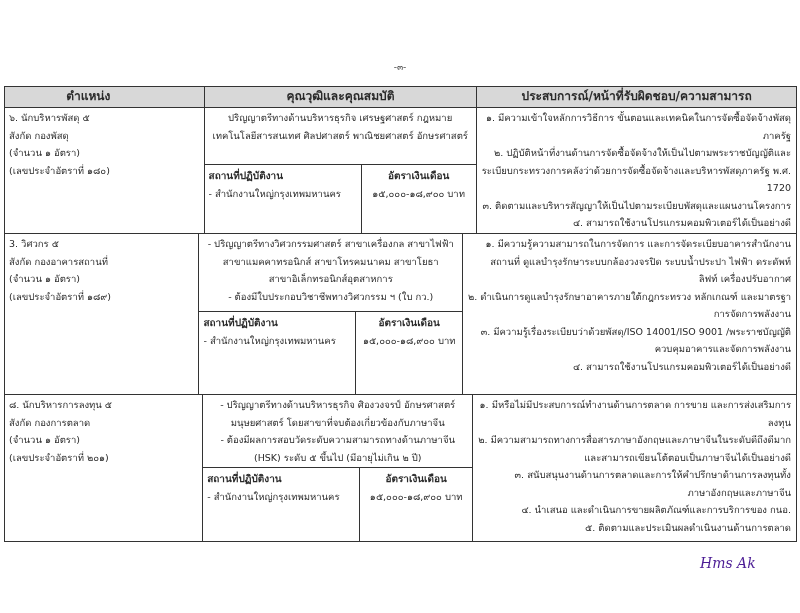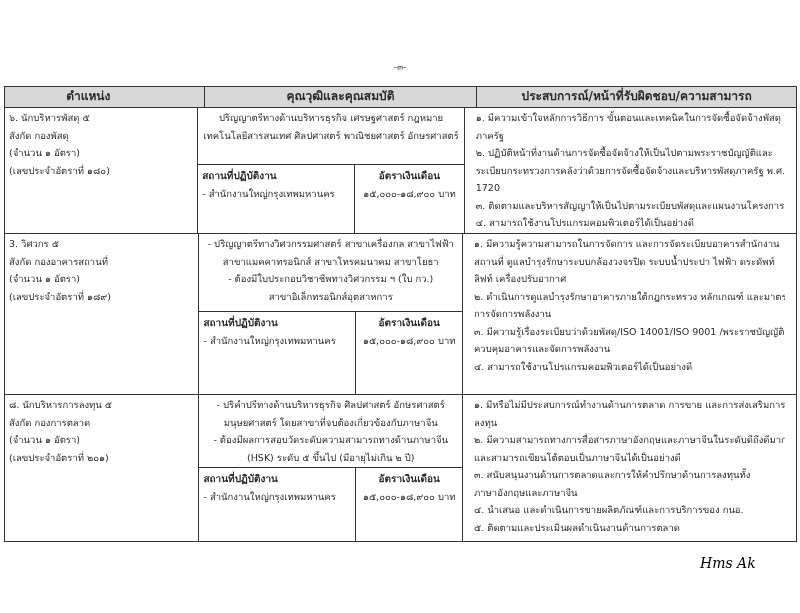--- a/index.html
+++ b/index.html
@@ -16,31 +16,31 @@
       border: 1.5px solid #333; box-sizing: border-box;
     }
     .row { display: flex; border-top: 1.5px solid #333; box-sizing: border-box; }
     .row:first-child { border-top: none; }
     .hdr { background: #d8d8d8; height: 20px; }
     .hdr .c { font-weight: bold; text-align: center; font-size: 12px; line-height: 19px; }
     .c { box-sizing: border-box; border-left: 1.5px solid #333; font-size: 9.5px; line-height: 17.5px; }
     .c:first-child { border-left: none; }
     .c1 { width: 174px; padding: 1px 4px; }
     .c2 { width: 285px; display: flex; flex-direction: column; margin-left: 32px; }
-    .c3 { width: 334px; padding: 1px 11px; }
+    .c3 { width: 334px; padding: 1px 5px; text-align: right; }
     .hdr .c1, .hdr .c2, .hdr .c3 { padding: 0; display: block; }
     .qual { padding: 1px 5px; flex: 1; text-align: center; }
     .sub { display: flex; border-top: 1.5px solid #333; }
     .sub .loc { width: 156px; padding: 2px 4px; box-sizing: border-box; }
     .sub .sal { flex: 1; border-left: 1.5px solid #333; padding: 2px 4px; text-align: center; box-sizing: border-box; }
     .lbl { font-weight: bold; font-size: 10px; }
     .line { display: block; white-space: nowrap; overflow: hidden; }
     .signature {
       position: absolute; left: 700px; top: 555px; font-family: "DejaVu Serif", serif;
-      font-style: italic; color: #000000; font-size: 14px;
+      font-style: italic; color: #4c1d95; font-size: 14px;
     }
   </style>
 </head>
 <body>
 
 <div class="page-num">-๓-</div>
 
 <div class="tbl">
   <div class="row hdr">
     <div class="c c1">ตำแหน่ง</div>
@@ -86,22 +86,22 @@
     <div class="c c1">
       <span class="line">3. วิศวกร ๕</span>
       <span class="line">สังกัด กองอาคารสถานที่</span>
       <span class="line">(จำนวน ๑ อัตรา)</span>
       <span class="line">(เลขประจำอัตราที่ ๑๘๙)</span>
     </div>
     <div class="c c2">
       <div class="qual">
         <span class="line">- ปริญญาตรีทางวิศวกรรมศาสตร์ สาขาเครื่องกล สาขาไฟฟ้า</span>
         <span class="line">สาขาแมคคาทรอนิกส์ สาขาโทรคมนาคม  สาขาโยธา</span>
+        <span class="line">สาขาอิเล็กทรอนิกส์อุตสาหการ</span>
         <span class="line">- ต้องมีใบประกอบวิชาชีพทางวิศวกรรม ฯ (ใบ กว.)</span>
-        <span class="line">สาขาอิเล็กทรอนิกส์อุตสาหการ</span>
       </div>
       <div class="sub" style="height:82px">
         <div class="loc">
           <span class="line lbl">สถานที่ปฏิบัติงาน</span>
           <span class="line">- สำนักงานใหญ่กรุงเทพมหานคร</span>
         </div>
         <div class="sal">
           <span class="line lbl">อัตราเงินเดือน</span>
           <span class="line">๑๕,๐๐๐-๑๘,๙๐๐ บาท</span>
         </div>
@@ -121,21 +121,21 @@
 
   <div class="row" style="height:147px">
     <div class="c c1">
       <span class="line">๘. นักบริหารการลงทุน ๕</span>
       <span class="line">สังกัด กองการตลาด</span>
       <span class="line">(จำนวน ๑ อัตรา)</span>
       <span class="line">(เลขประจำอัตราที่ ๒๐๑)</span>
     </div>
     <div class="c c2">
       <div class="qual">
-        <span class="line">- ปริคำปรีทางด้านบริหารธุรกิจ ศิลปศาสตร์ อักษรศาสตร์</span>
+        <span class="line">- ปริญญาตรีทางด้านบริหารธุรกิจ ศิองวงจรป์ อักษรศาสตร์</span>
         <span class="line">มนุษยศาสตร์ โดยสาขาที่จบต้องเกี่ยวข้องกับภาษาจีน</span>
         <span class="line">- ต้องมีผลการสอบวัดระดับความสามารถทางด้านภาษาจีน</span>
         <span class="line">(HSK) ระดับ ๕ ขึ้นไป (มีอายุไม่เกิน ๒ ปี)</span>
       </div>
       <div class="sub" style="height:73px">
         <div class="loc">
           <span class="line lbl">สถานที่ปฏิบัติงาน</span>
           <span class="line">- สำนักงานใหญ่กรุงเทพมหานคร</span>
         </div>
         <div class="sal">

